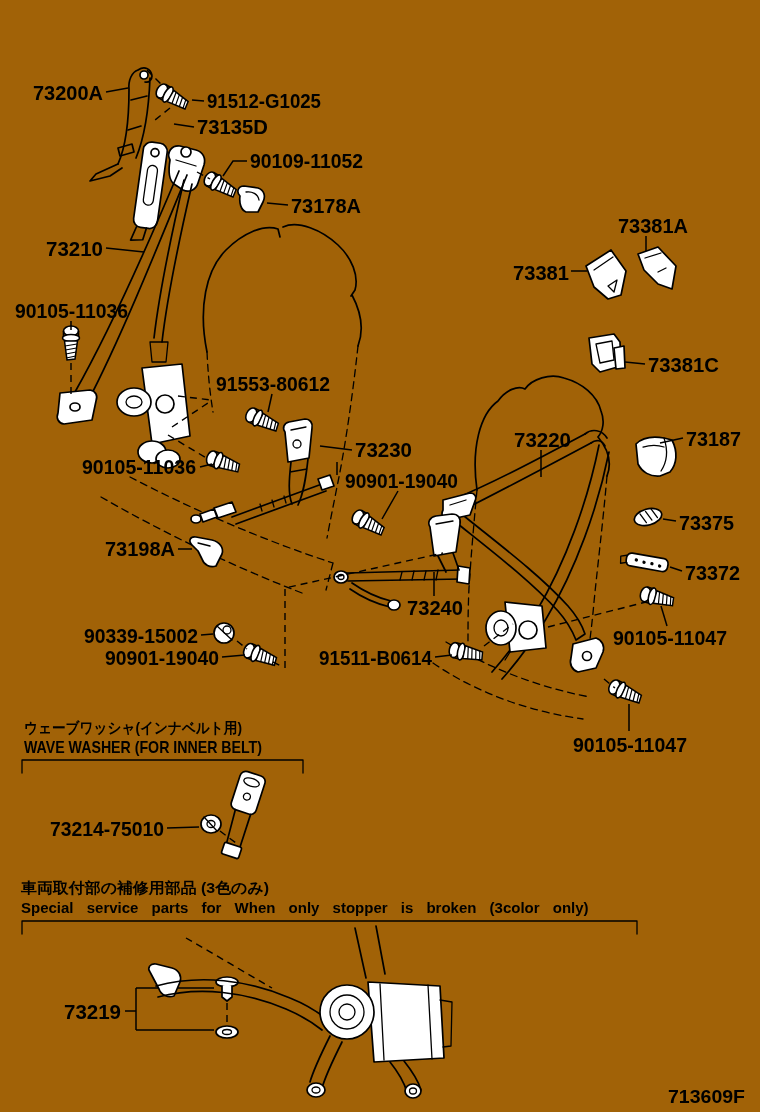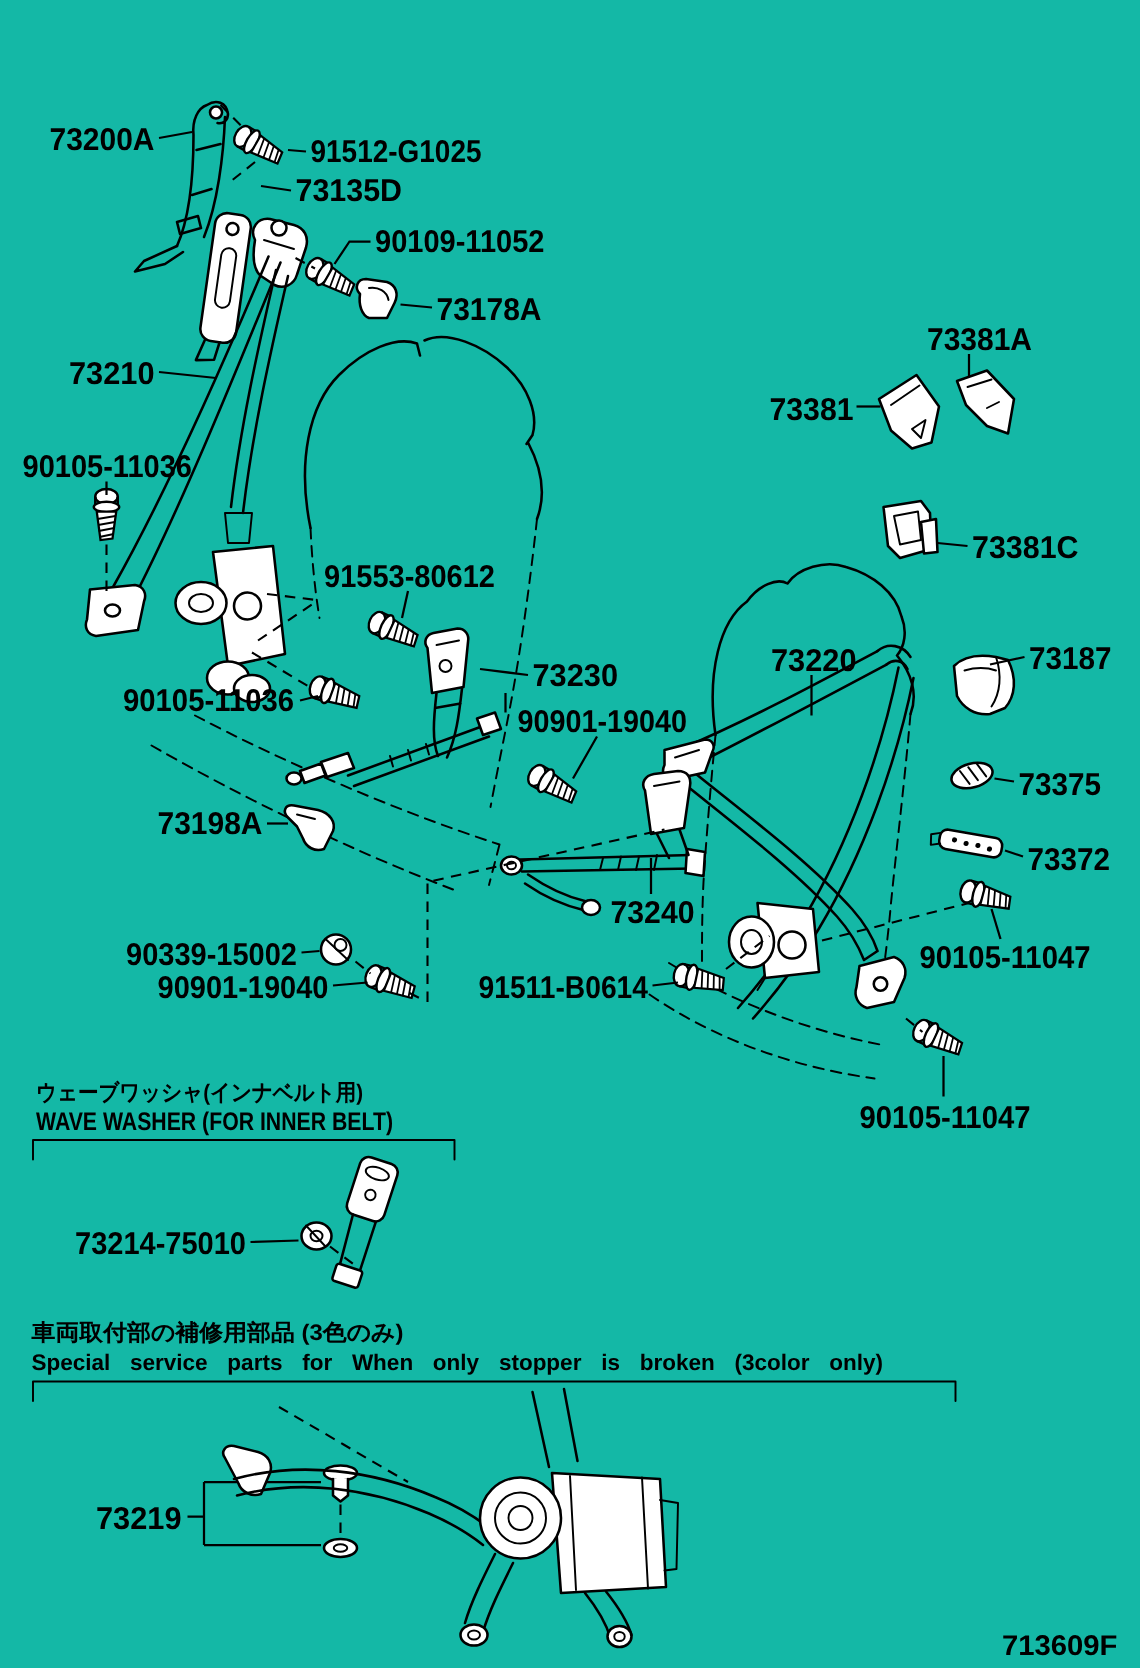--- a/index.html
+++ b/index.html
@@ -1,16 +1,16 @@
 <!DOCTYPE html>
 <html><head>
 <meta charset="utf-8">
 <style>
   html,body{margin:0;padding:0;background:#fff;}
-  .page{position:relative;width:760px;height:1112px;background:#14b8a6;overflow:hidden;}
+  .page{position:relative;width:760px;height:1112px;background:#a16207;overflow:hidden;}
   svg{display:block;}
   .lbl{font-family:"Liberation Sans",sans-serif;font-weight:bold;font-size:21px;fill:#000;}
   .note-jp{font-family:"Liberation Sans",sans-serif;font-weight:bold;font-size:15px;fill:#000;}
   .note-en{font-family:"Liberation Sans",sans-serif;font-weight:bold;font-size:17px;fill:#000;}
   .note-en2{font-family:"Liberation Sans",sans-serif;font-weight:bold;font-size:15px;fill:#000;word-spacing:9px;}
   .num{font-family:"Liberation Sans",sans-serif;font-weight:bold;font-size:19px;fill:#000;}
   .ln{fill:none;stroke:#000;stroke-width:1.7;stroke-linecap:round;stroke-linejoin:round;}
   .lnf{fill:#fff;stroke:#000;stroke-width:1.7;stroke-linecap:round;stroke-linejoin:round;}
   .thin{stroke-width:1.3;}
   .dash{stroke-dasharray:7 5;}

